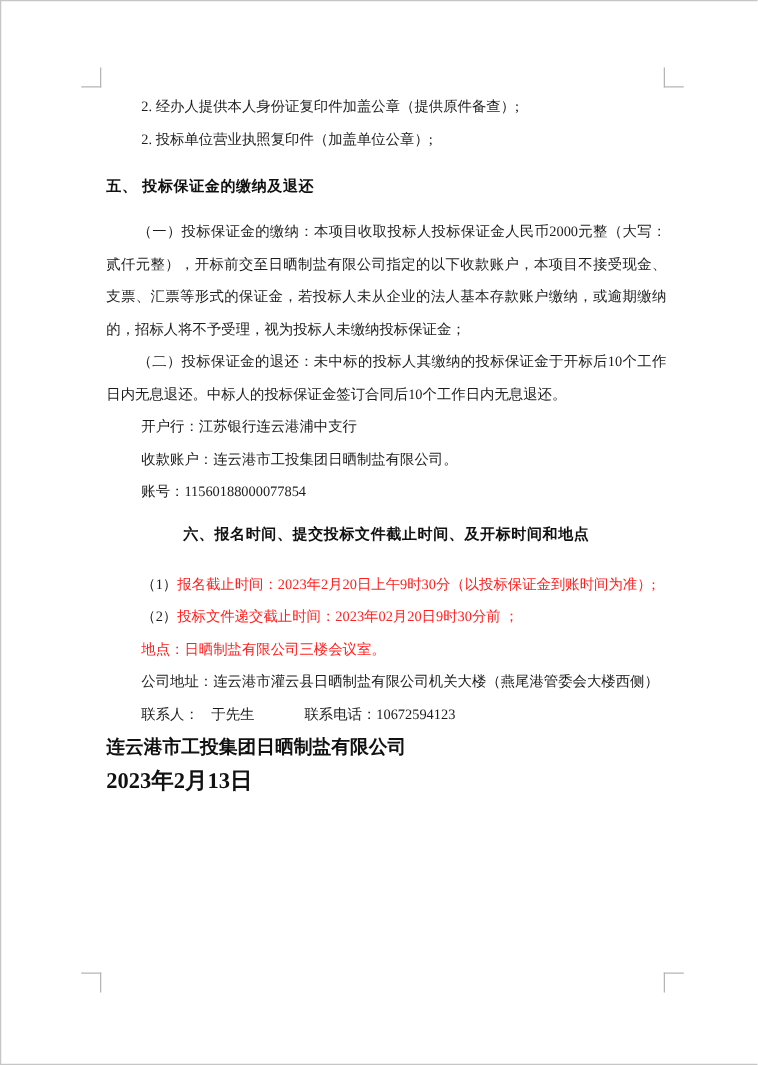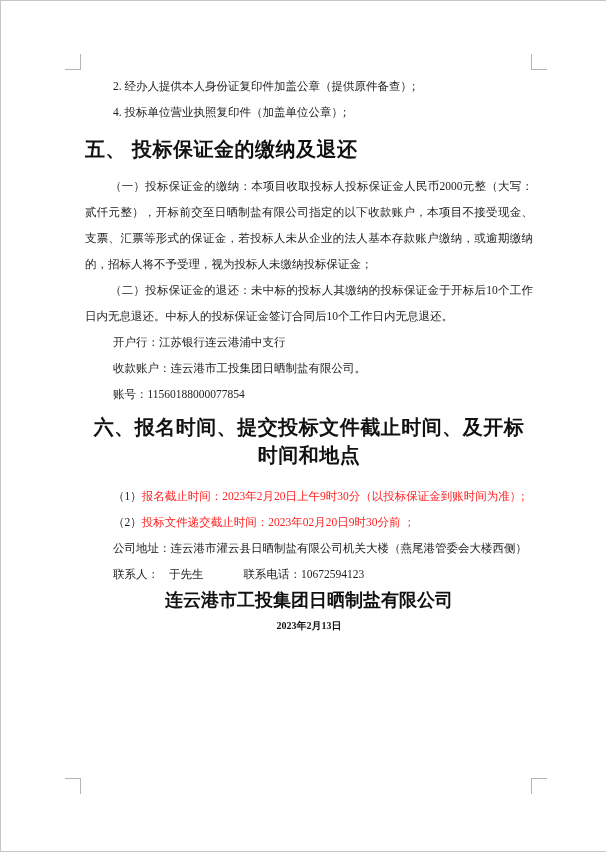--- a/index.html
+++ b/index.html
@@ -12,73 +12,76 @@
     color:#1c1c1c;
     overflow:hidden;
     padding-left:15px;
   }
   .content { position:absolute; left:84px; top:72px; width:448px; font-size:11.5px; }
   .content p { margin:0; line-height:26px; }
   .ind { padding-left:28px; }
   .just { text-align:justify; text-indent:25px; }
   h2 {
     font-family:"Liberation Sans","DejaVu Sans",sans-serif;
-    font-size:20px; font-weight:bold; color:#111;
+    font-size:12px; font-weight:bold; color:#111;
     line-height:28px; margin:10px 0; letter-spacing:0.5px;
   }
   h2.h6 { margin:6px 0 14px 0;text-align:center; }
   .red { color:var(--red,#ff1f1f); }
   .prefix { color:#1c1c1c; }
   .phone { margin-left:40px; }
   .cname { margin-left:10px; }
   .sig-company {
-    text-align:center; margin-top:10px; line-height:28px;
+    text-align:left; margin-top:10px; line-height:28px;
     font-family:"Liberation Sans","DejaVu Sans",sans-serif;
-    font-size:18px; font-weight:bold; color:#111;
+    font-size:15px; font-weight:bold; color:#111;
   }
-  .sig-date { text-align:center; margin-top:18px; line-height:28px; font-size:10px; font-weight:bold; color:#111; }
+  .sig-date { margin-top:18px; line-height:28px; font-size:18px; font-weight:bold; color:#111; }
   
   .crop { position:absolute; width:15px; height:15px; }
   .crop.tl { left:64px; top:53px; border-right:1px solid #b5b5b5; border-bottom:1px solid #b5b5b5; }
   .crop.tr { left:530px; top:53px; border-left:1px solid #b5b5b5; border-bottom:1px solid #b5b5b5; }
   .crop.bl { left:64px; top:777px; border-right:1px solid #b5b5b5; border-top:1px solid #b5b5b5; }
   .crop.br { left:530px; top:777px; border-left:1px solid #b5b5b5; border-top:1px solid #b5b5b5; }
 </style>
 </head>
 <body>
 
 <div class="page">
 
   <div class="crop tl"></div>
   <div class="crop tr"></div>
   <div class="crop bl"></div>
   <div class="crop br"></div>
 
   <div class="content">
 
     <p class="ind">2. 经办人提供本人身份证复印件加盖公章（提供原件备查）;</p>
-    <p class="ind">4. 投标单位营业执照复印件（加盖单位公章）;</p>
+    <p class="ind">2. 投标单位营业执照复印件（加盖单位公章）;</p>
 
     <h2>五、 投标保证金的缴纳及退还</h2>
 
     <p class="just">（一）投标保证金的缴纳：本项目收取投标人投标保证金人民币2000元整（大写：贰仟元整），开标前交至日晒制盐有限公司指定的以下收款账户，本项目不接受现金、支票、汇票等形式的保证金，若投标人未从企业的法人基本存款账户缴纳，或逾期缴纳的，招标人将不予受理，视为投标人未缴纳投标保证金；</p>
     <p class="just">（二）投标保证金的退还：未中标的投标人其缴纳的投标保证金于开标后10个工作日内无息退还。中标人的投标保证金签订合同后10个工作日内无息退还。</p>
 
     <p class="ind">开户行：江苏银行连云港浦中支行</p>
     <p class="ind">收款账户：连云港市工投集团日晒制盐有限公司。</p>
     <p class="ind">账号：11560188000077854</p>
 
     <h2 class="h6">六、报名时间、提交投标文件截止时间、及开标时间和地点</h2>
 
     <p class="ind">
       <span class="prefix">（1）</span><span class="red">报名截止时间：2023年2月20日上午9时30分（以投标保证金到账时间为准）;</span>
     </p>
     <p class="ind">
       <span class="prefix">（2）</span><span class="red">投标文件递交截止时间：2023年02月20日9时30分前 ；</span>
     </p>
+    <p class="ind">
+      <span class="red">地点：日晒制盐有限公司三楼会议室。</span>
+    </p>
 
     <p class="ind">公司地址：连云港市灌云县日晒制盐有限公司机关大楼（燕尾港管委会大楼西侧）</p>
 
     <p class="ind">
       <span>联系人：</span><span class="cname">于先生</span><span class="phone">联系电话：10672594123</span>
     </p>
 
     <p class="sig-company">连云港市工投集团日晒制盐有限公司</p>
     <p class="sig-date">2023年2月13日</p>
 

